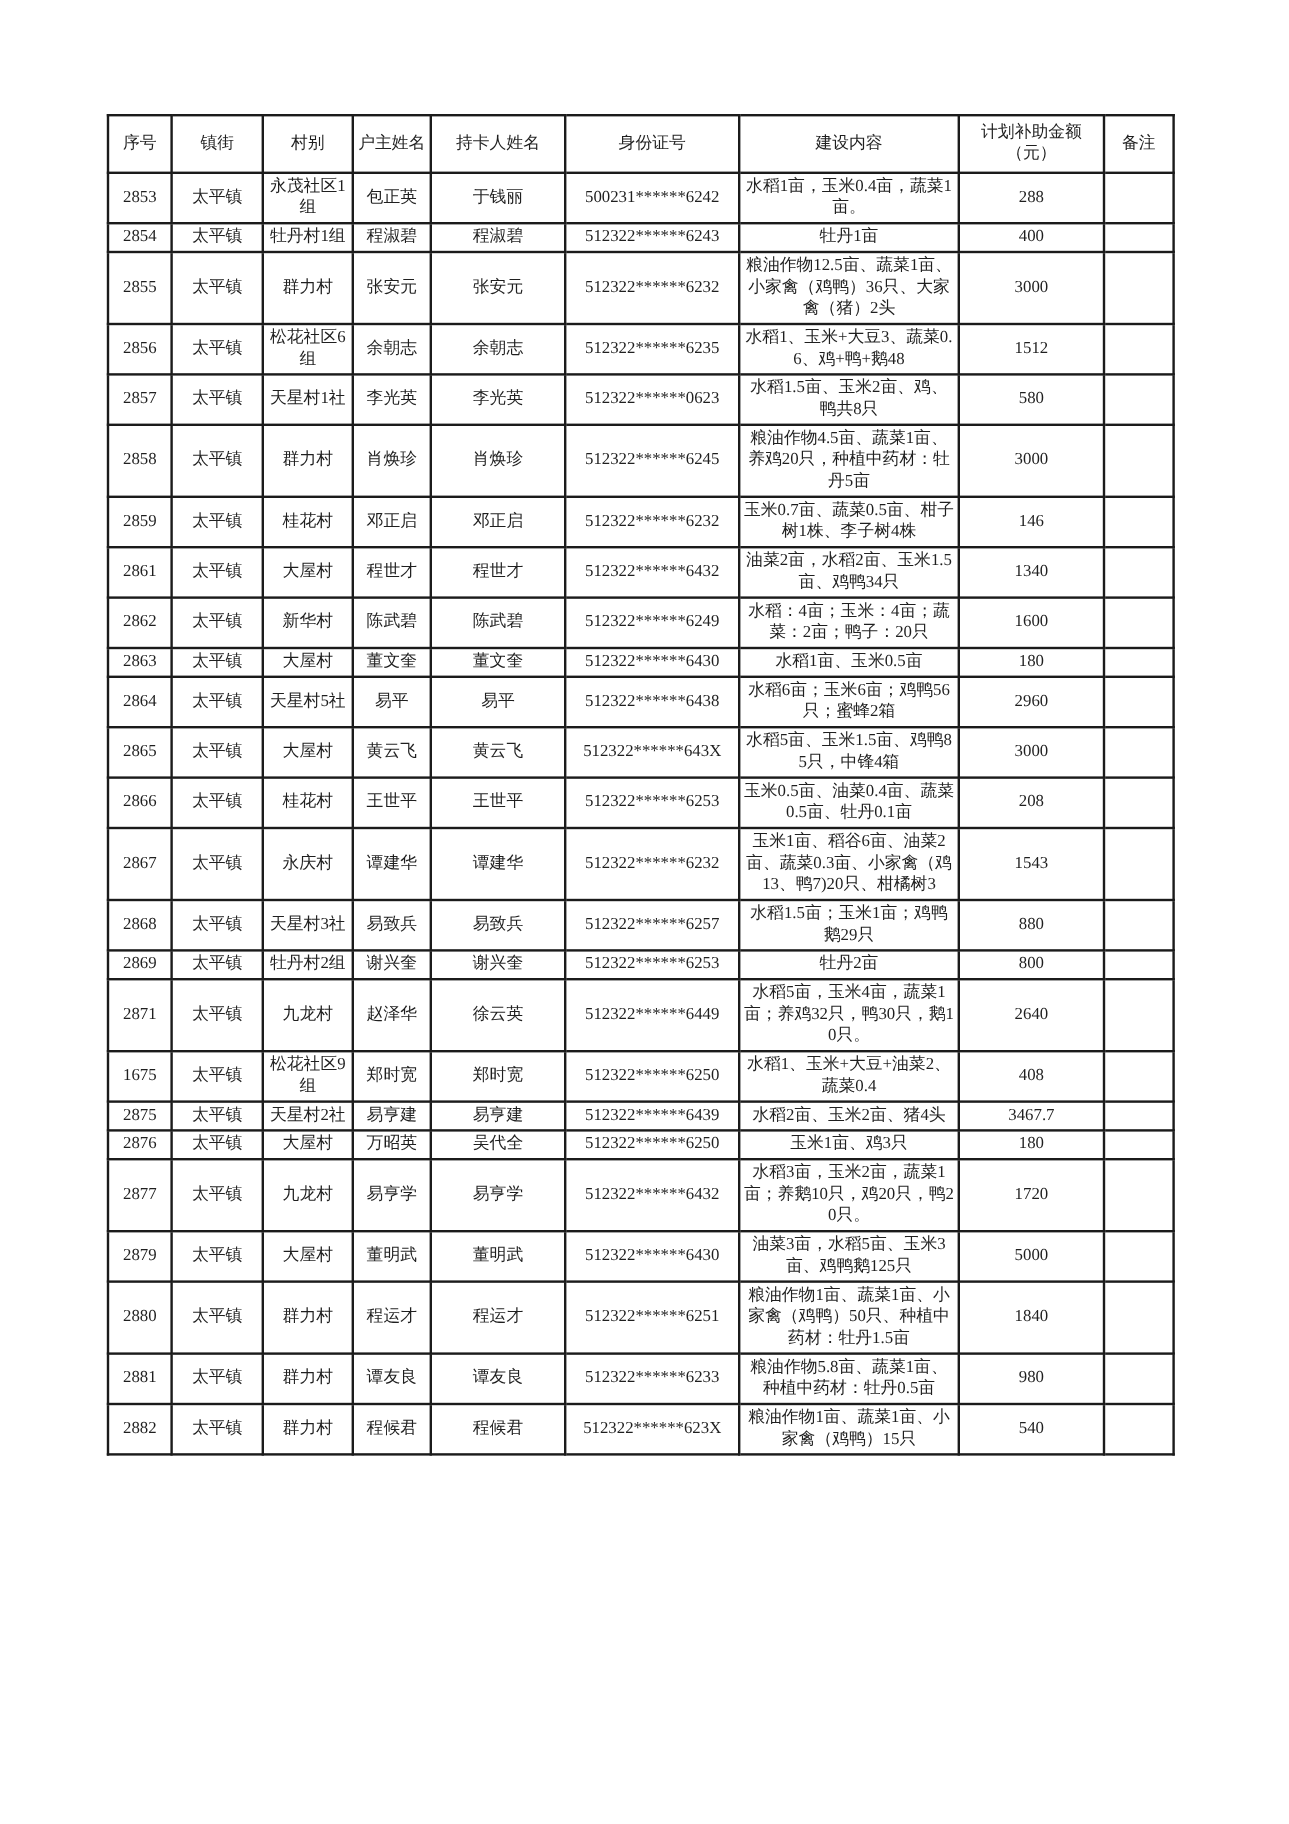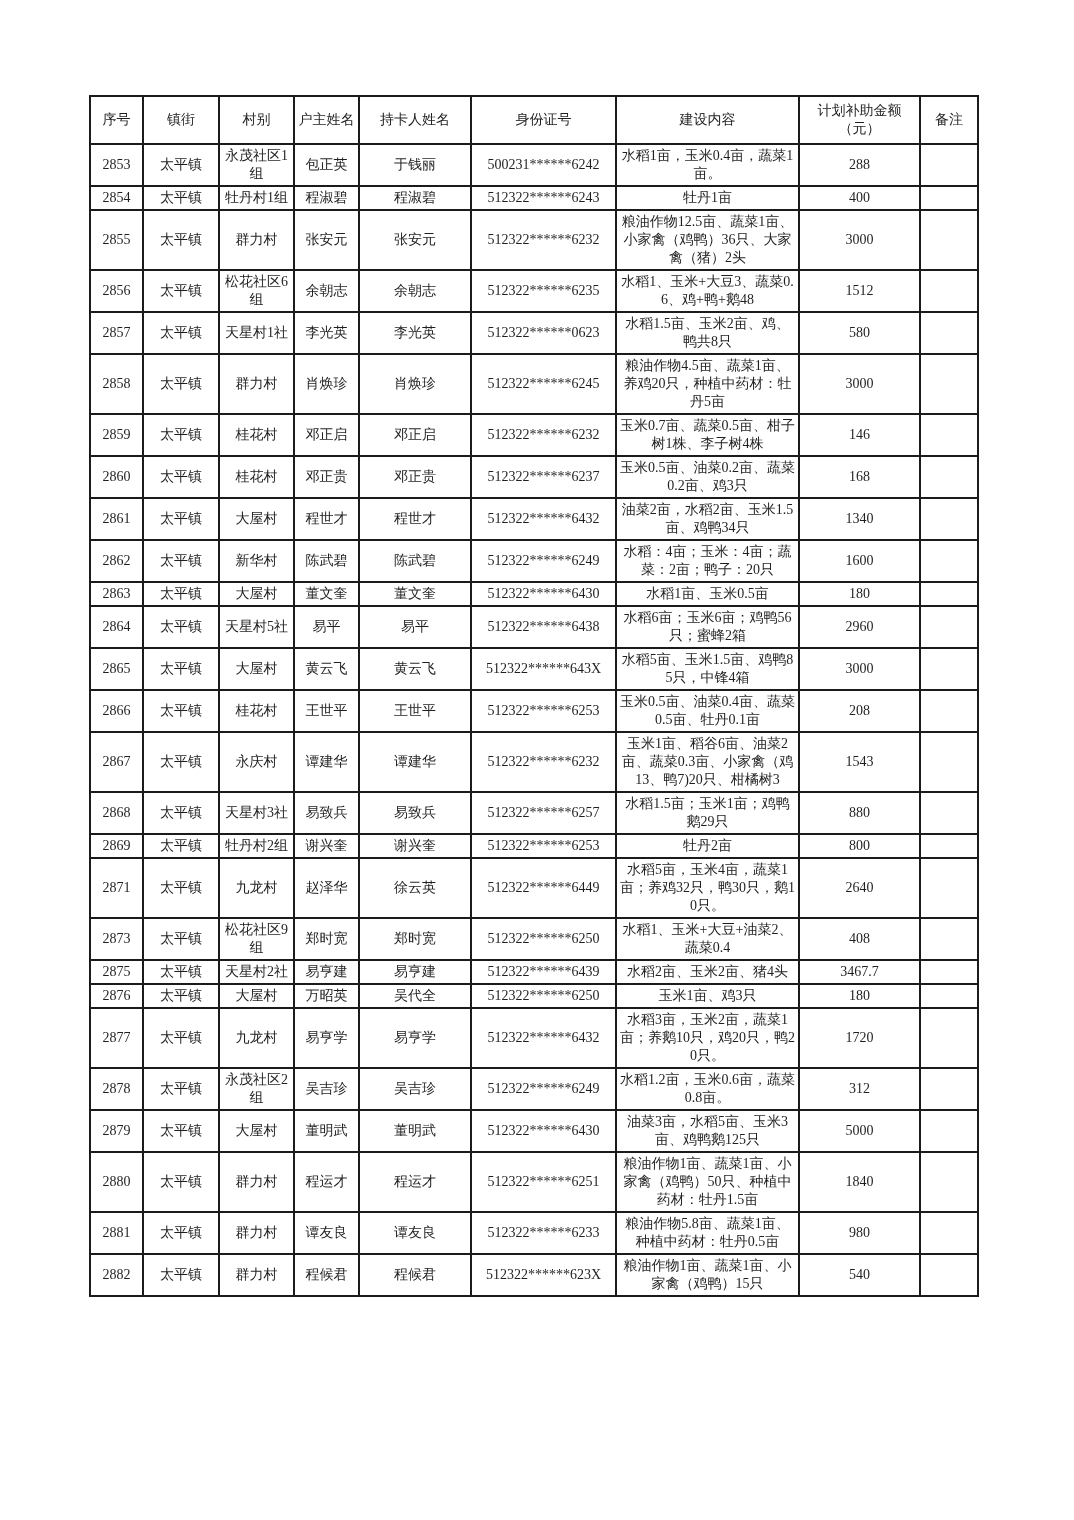--- a/index.html
+++ b/index.html
@@ -147,31 +147,20 @@
             <td>太平镇</td>
             <td>桂花村</td>
             <td>邓正启</td>
             <td>邓正启</td>
             <td>512322******6232</td>
             <td>玉米0.7亩、蔬菜0.5亩、柑子树1株、李子树4株</td>
             <td>146</td>
             <td></td>
           </tr>
           <tr>
-            <td>2860</td>
-            <td>太平镇</td>
-            <td>桂花村</td>
-            <td>邓正贵</td>
-            <td>邓正贵</td>
-            <td>512322******6237</td>
-            <td>玉米0.5亩、油菜0.2亩、蔬菜0.2亩、鸡3只</td>
-            <td>168</td>
-            <td></td>
-          </tr>
-          <tr>
             <td>2861</td>
             <td>太平镇</td>
             <td>大屋村</td>
             <td>程世才</td>
             <td>程世才</td>
             <td>512322******6432</td>
             <td>油菜2亩，水稻2亩、玉米1.5亩、鸡鸭34只</td>
             <td>1340</td>
             <td></td>
           </tr>
@@ -268,21 +257,21 @@
             <td>太平镇</td>
             <td>九龙村</td>
             <td>赵泽华</td>
             <td>徐云英</td>
             <td>512322******6449</td>
             <td>水稻5亩，玉米4亩，蔬菜1亩；养鸡32只，鸭30只，鹅10只。</td>
             <td>2640</td>
             <td></td>
           </tr>
           <tr>
-            <td>2873</td>
+            <td>1675</td>
             <td>太平镇</td>
             <td>松花社区9组</td>
             <td>郑时宽</td>
             <td>郑时宽</td>
             <td>512322******6250</td>
             <td>水稻1、玉米+大豆+油菜2、蔬菜0.4</td>
             <td>408</td>
             <td></td>
           </tr>
           <tr>
@@ -312,31 +301,20 @@
             <td>太平镇</td>
             <td>九龙村</td>
             <td>易亨学</td>
             <td>易亨学</td>
             <td>512322******6432</td>
             <td>水稻3亩，玉米2亩，蔬菜1亩；养鹅10只，鸡20只，鸭20只。</td>
             <td>1720</td>
             <td></td>
           </tr>
           <tr>
-            <td>2878</td>
-            <td>太平镇</td>
-            <td>永茂社区2组</td>
-            <td>吴吉珍</td>
-            <td>吴吉珍</td>
-            <td>512322******6249</td>
-            <td>水稻1.2亩，玉米0.6亩，蔬菜0.8亩。</td>
-            <td>312</td>
-            <td></td>
-          </tr>
-          <tr>
             <td>2879</td>
             <td>太平镇</td>
             <td>大屋村</td>
             <td>董明武</td>
             <td>董明武</td>
             <td>512322******6430</td>
             <td>油菜3亩，水稻5亩、玉米3亩、鸡鸭鹅125只</td>
             <td>5000</td>
             <td></td>
           </tr>

